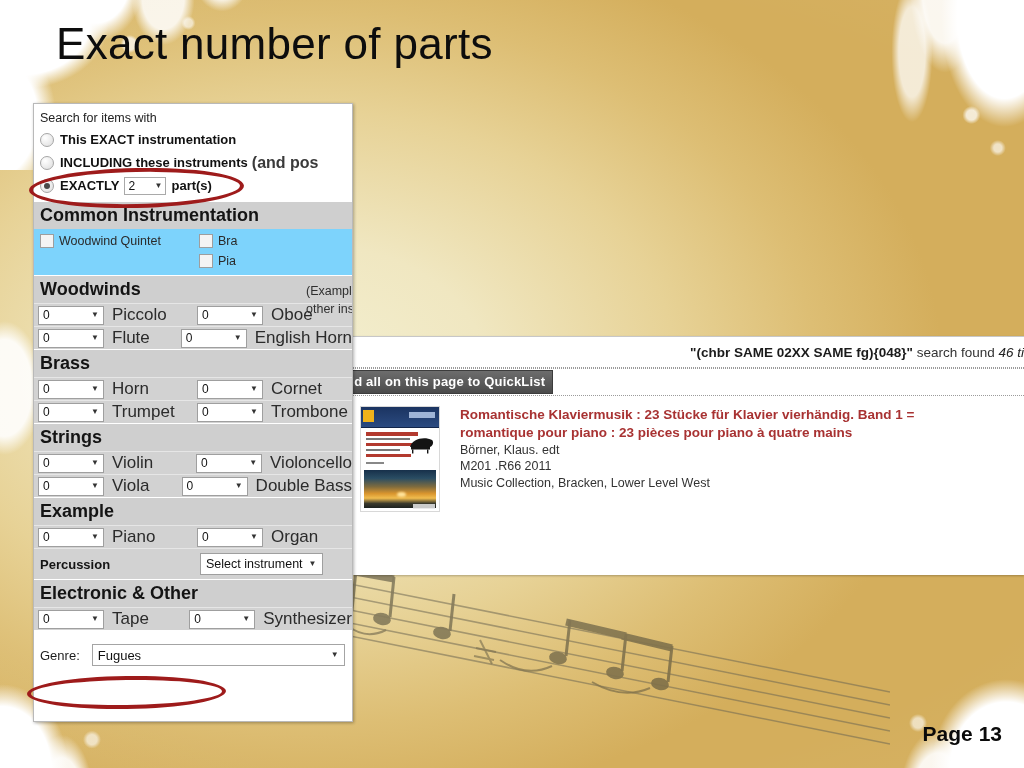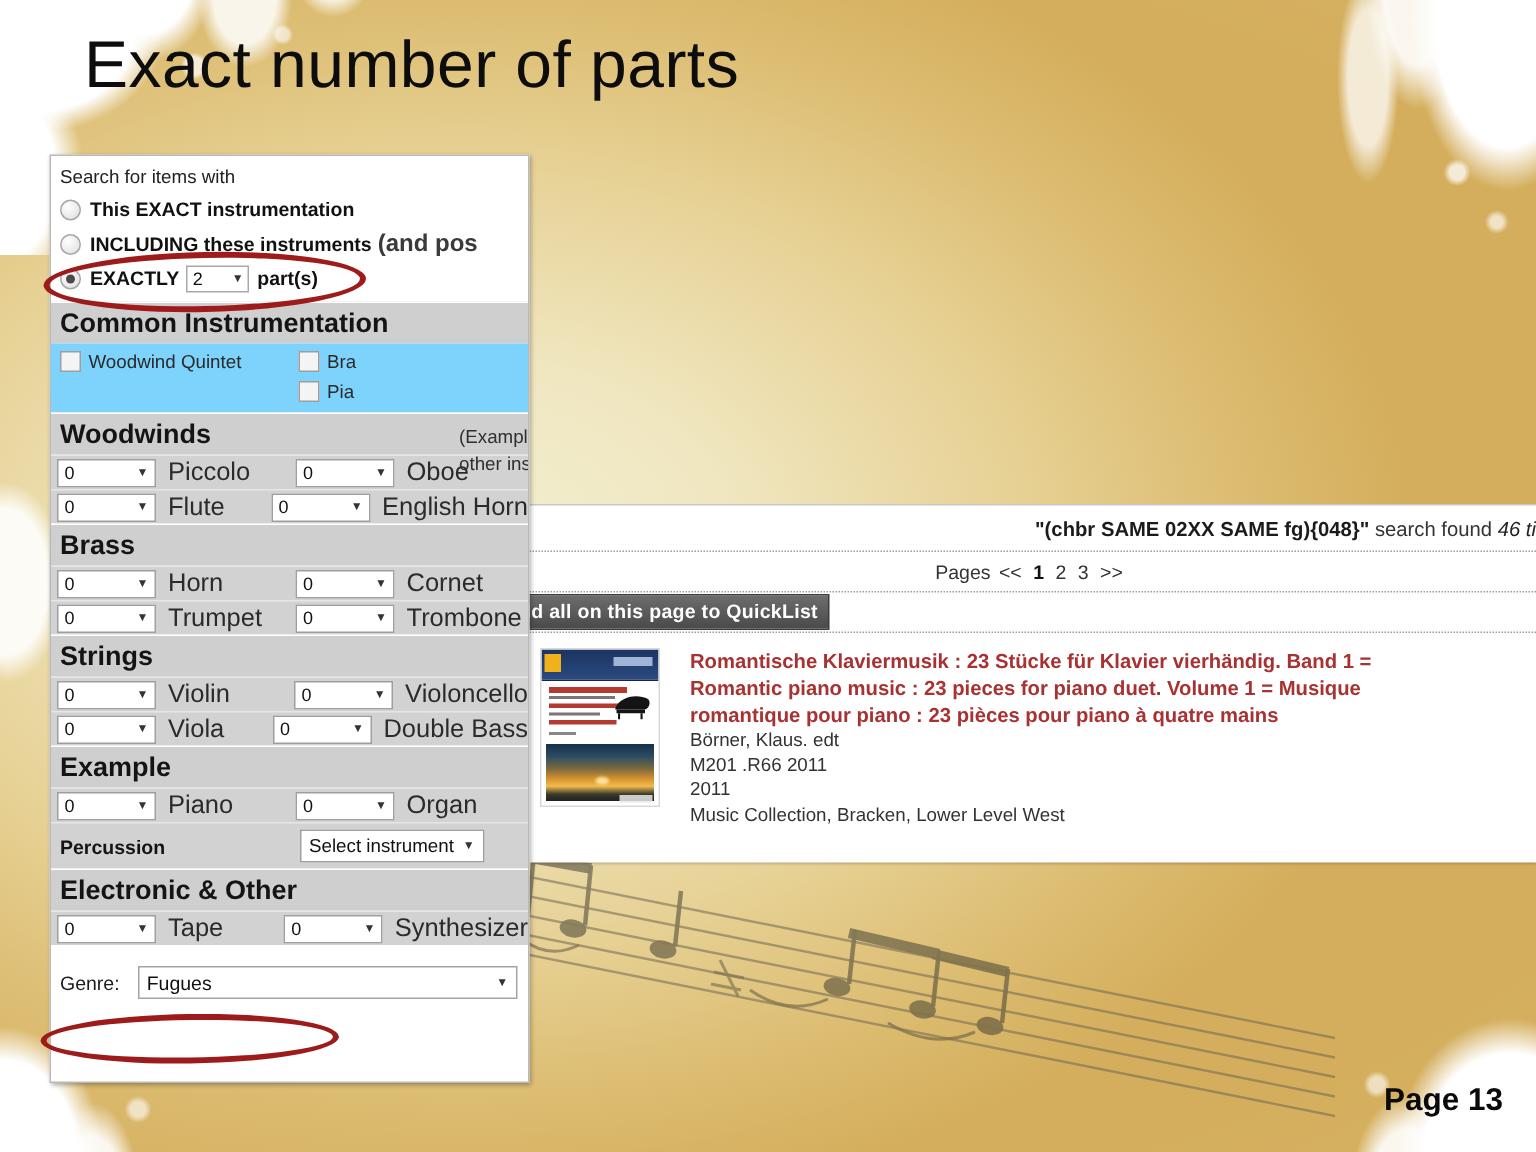--- a/index.html
+++ b/index.html
@@ -231,30 +231,20 @@
 
   <div id="results-summary-row">
     <div id="results-summary">
       <span class="q">"(chbr SAME 02XX SAME fg){048}"</span>
       <span class="found">search found</span>
       <span class="count">46 ti</span>
     </div>
   </div>
   <div class="dotrule"></div>
 
-  <div id="pager-row">
-    <div id="pager">
-      <span>Pages</span>
-      <span class="pg">&lt;&lt;</span>
-      <span class="pg cur">1</span>
-      <span class="pg">2</span>
-      <span class="pg">3</span>
-      <span class="pg">&gt;&gt;</span>
-    </div>
-  </div>
   <div class="dotrule"></div>
 
   <div id="quicklist-row">
     <div id="quicklist-button">dd all on this page to QuickList</div>
   </div>
   <div class="dotrule"></div>
 
   <div id="record">
     <div id="record-thumb">
       <div class="bk-head"></div>
@@ -275,26 +265,24 @@
       </svg>
       <div class="bk-photo">
         <div class="bk-sun"></div>
       </div>
       <div class="bk-logo"></div>
     </div>
 
     <div id="record-meta">
       <div id="record-title">
         <span>Romantische Klaviermusik : 23 Stücke für Klavier vierhändig. Band 1 =</span>
-        <span class="l2">Romantic piano music : 23 pieces for piano duet. Volume 1 = Musique</span>
         <span class="l3">romantique pour piano : 23 pièces pour piano à quatre mains</span>
       </div>
       <div class="rec-line">Börner, Klaus. edt</div>
       <div class="rec-line">M201 .R66 2011</div>
-      <div class="rec-line">2011</div>
       <div class="rec-line">Music Collection, Bracken, Lower Level West</div>
     </div>
   </div>
 </div>
 
 <div id="form-panel">
 
   <div id="search-block">
     <div id="search-legend">Search for items with</div>
 

